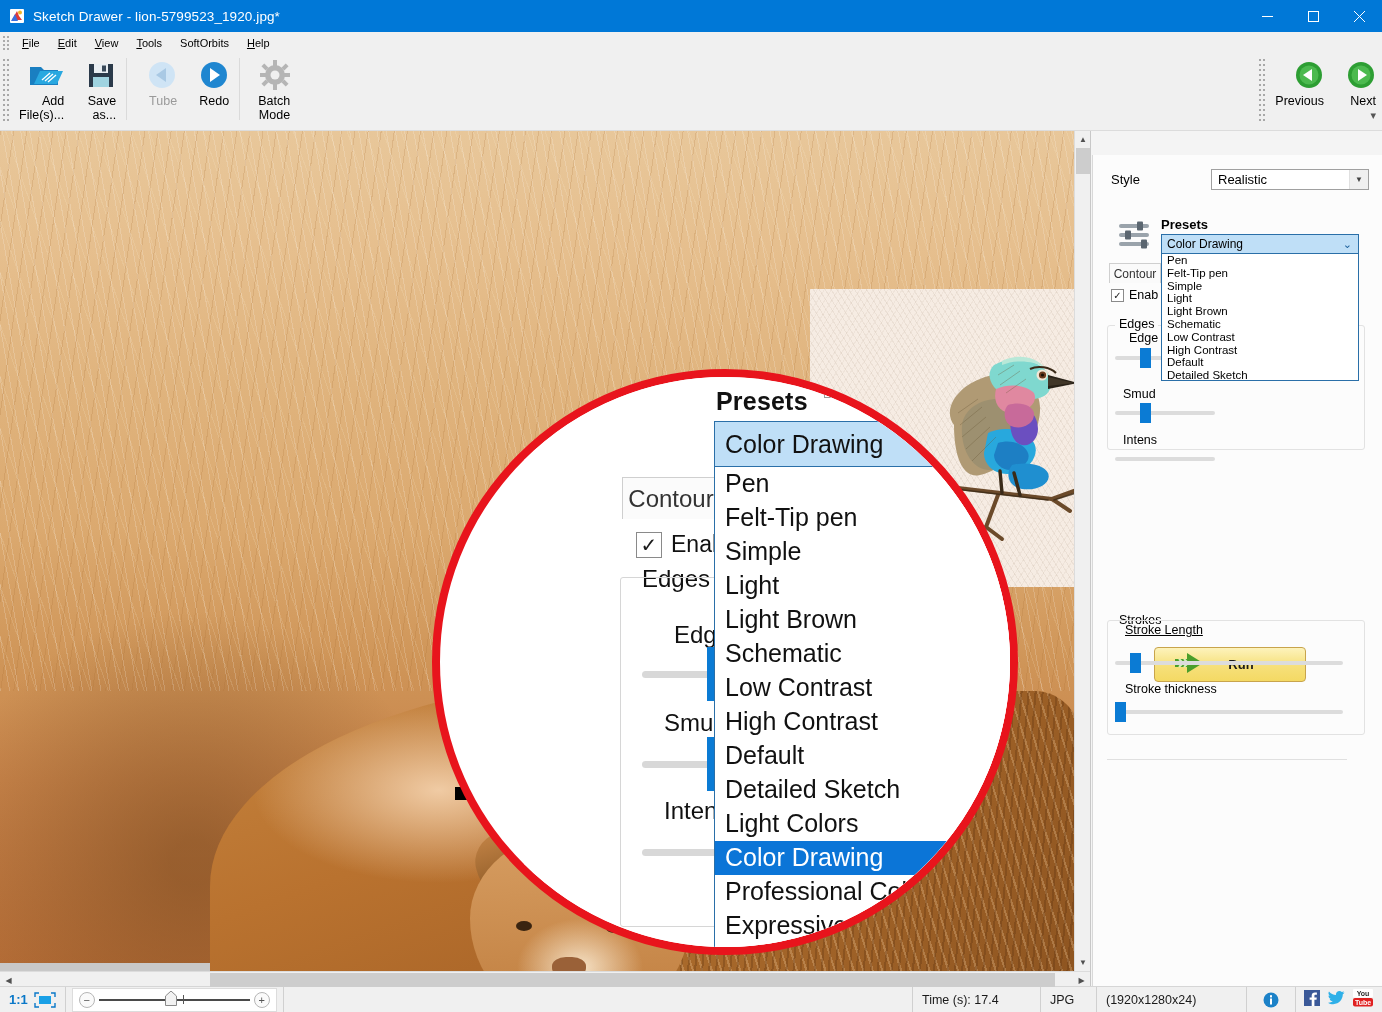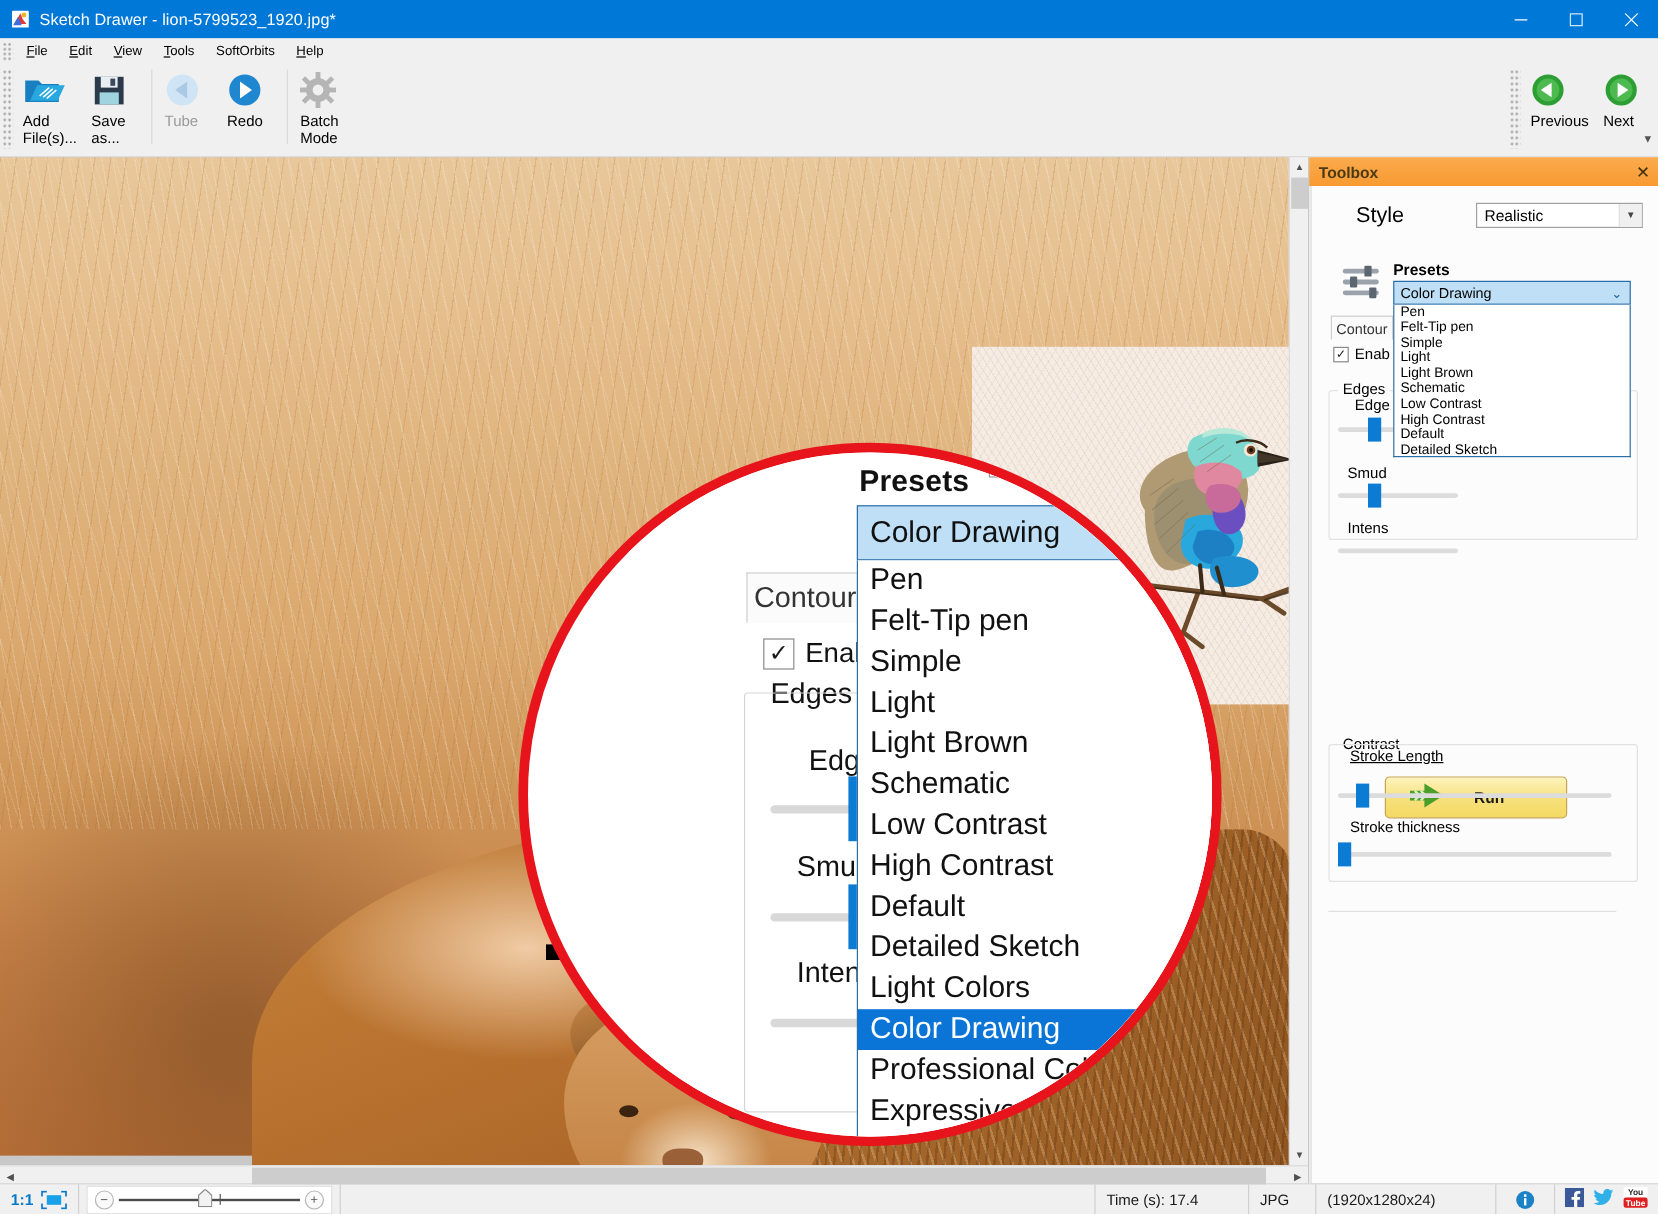--- a/index.html
+++ b/index.html
@@ -54,21 +54,21 @@
     position: absolute; left: 0; top: 54px; width: 1382px; height: 77px;
     background: #f0f0f0; display: flex; align-items: flex-start;
     border-bottom: 1px solid #dcdcdc;
   }
   .tb-grip {
     width: 9px; height: 66px; margin: 4px 2px 0 2px; flex: none;
     background-image: radial-gradient(circle at 2px 2px, #a8a8a8 1px, transparent 1.2px);
     background-size: 4px 5px;
   }
   .tbtn {
-    display: flex; flex-direction: column; align-items: flex-start; justify-content: flex-start;
+    display: flex; flex-direction: column; align-items: flex-end; justify-content: flex-start;
     min-width: 52px; padding: 4px 6px 2px 6px; height: 72px;
     color: #000; font-size: 12.5px; line-height: 14px; text-align: center;
   }
   .tbtn .ic { height: 34px; display: flex; align-items: center; justify-content: center; }
   .tbtn .lbl { margin-top: 2px; }
   .tbtn.disabled { color: #9a9a9a; }
   .tb-sep { width: 1px; height: 62px; background: #dadada; margin: 4px 4px 0 4px; flex: none; }
   .tb-right { margin-left: auto; display: flex; align-items: flex-start; position: relative; }
   .tb-overflow {
     position: absolute; right: 6px; bottom: 4px; font-size: 11px; color: #555;
@@ -260,21 +260,21 @@
     background: linear-gradient(#fbab4e, #f89a31);
     display: flex; align-items: center; color: #4a3a14; font-weight: bold; font-size: 13px;
     padding-left: 8px;
   }
   .tbx-title .x { margin-left: auto; margin-right: 8px; color: #3d3012; font-weight: normal; font-size: 14px; }
   .tbx-body {
     position: absolute; left: 1px; top: 24px; width: 291px; height: 831px;
     background: #fcfcfc; border-left: 1px solid #d9d9d9;
   }
   .row-style { position: absolute; left: 18px; top: 14px; width: 258px; display: flex; align-items: center; }
-  .row-style .lab { width: 100px; font-size: 18px; margin-left: 19px; }
+  .row-style .lab { width: 100px; font-size: 13px; }
   .combo {
     flex: 1; height: 21px; border: 1px solid #a0a0a0; background: #fff;
     display: flex; align-items: center; padding-left: 6px; font-size: 13px; position: relative;
   }
   .combo .arrow {
     position: absolute; right: 0; top: 0; width: 19px; height: 19px;
     border-left: 1px solid #e0e0e0; background: #f0f0f0;
     display: flex; align-items: center; justify-content: center; font-size: 8px; color: #444;
   }
   .sliders-icon {
@@ -672,24 +672,20 @@
     <span class="thumb"></span>
     <span class="arrow dn">▼</span>
   </div>
   <div class="hscroll">
     <span class="arrow lf">◀</span>
     <span class="thumb"></span>
     <span class="arrow rt">▶</span>
   </div>
 
   <div class="toolbox">
-    <div class="tbx-title">
-      <span>Toolbox</span>
-      <span class="x">✕</span>
-    </div>
 
     <div class="tbx-body">
 
       <div class="row-style">
         <span class="lab">Style</span>
         <span class="combo">
           <span>Realistic</span>
           <span class="arrow">▼</span>
         </span>
       </div>
@@ -742,21 +738,21 @@
           <div class="it">Simple</div>
           <div class="it">Light</div>
           <div class="it">Light Brown</div>
           <div class="it">Schematic</div>
           <div class="it">Low Contrast</div>
           <div class="it">High Contrast</div>
           <div class="it">Default</div>
           <div class="it">Detailed Sketch</div>
         </div>
 
-      <span class="strokes-title">Contrast</span>
+      <span class="strokes-title">Strokes</span>
       <div class="strokes-group"></div>
 
       <span class="ctl-label" style="left:32px;top:468px;text-decoration:underline;">Stroke Length</span>
       <div class="track" style="left:22px;top:506px;width:228px;"></div>
       <div class="thumb" style="left:37px;top:498px;"></div>
 
       <span class="ctl-label" style="left:32px;top:527px;">Stroke thickness</span>
       <div class="track" style="left:22px;top:555px;width:228px;"></div>
       <div class="thumb" style="left:22px;top:547px;"></div>
 

